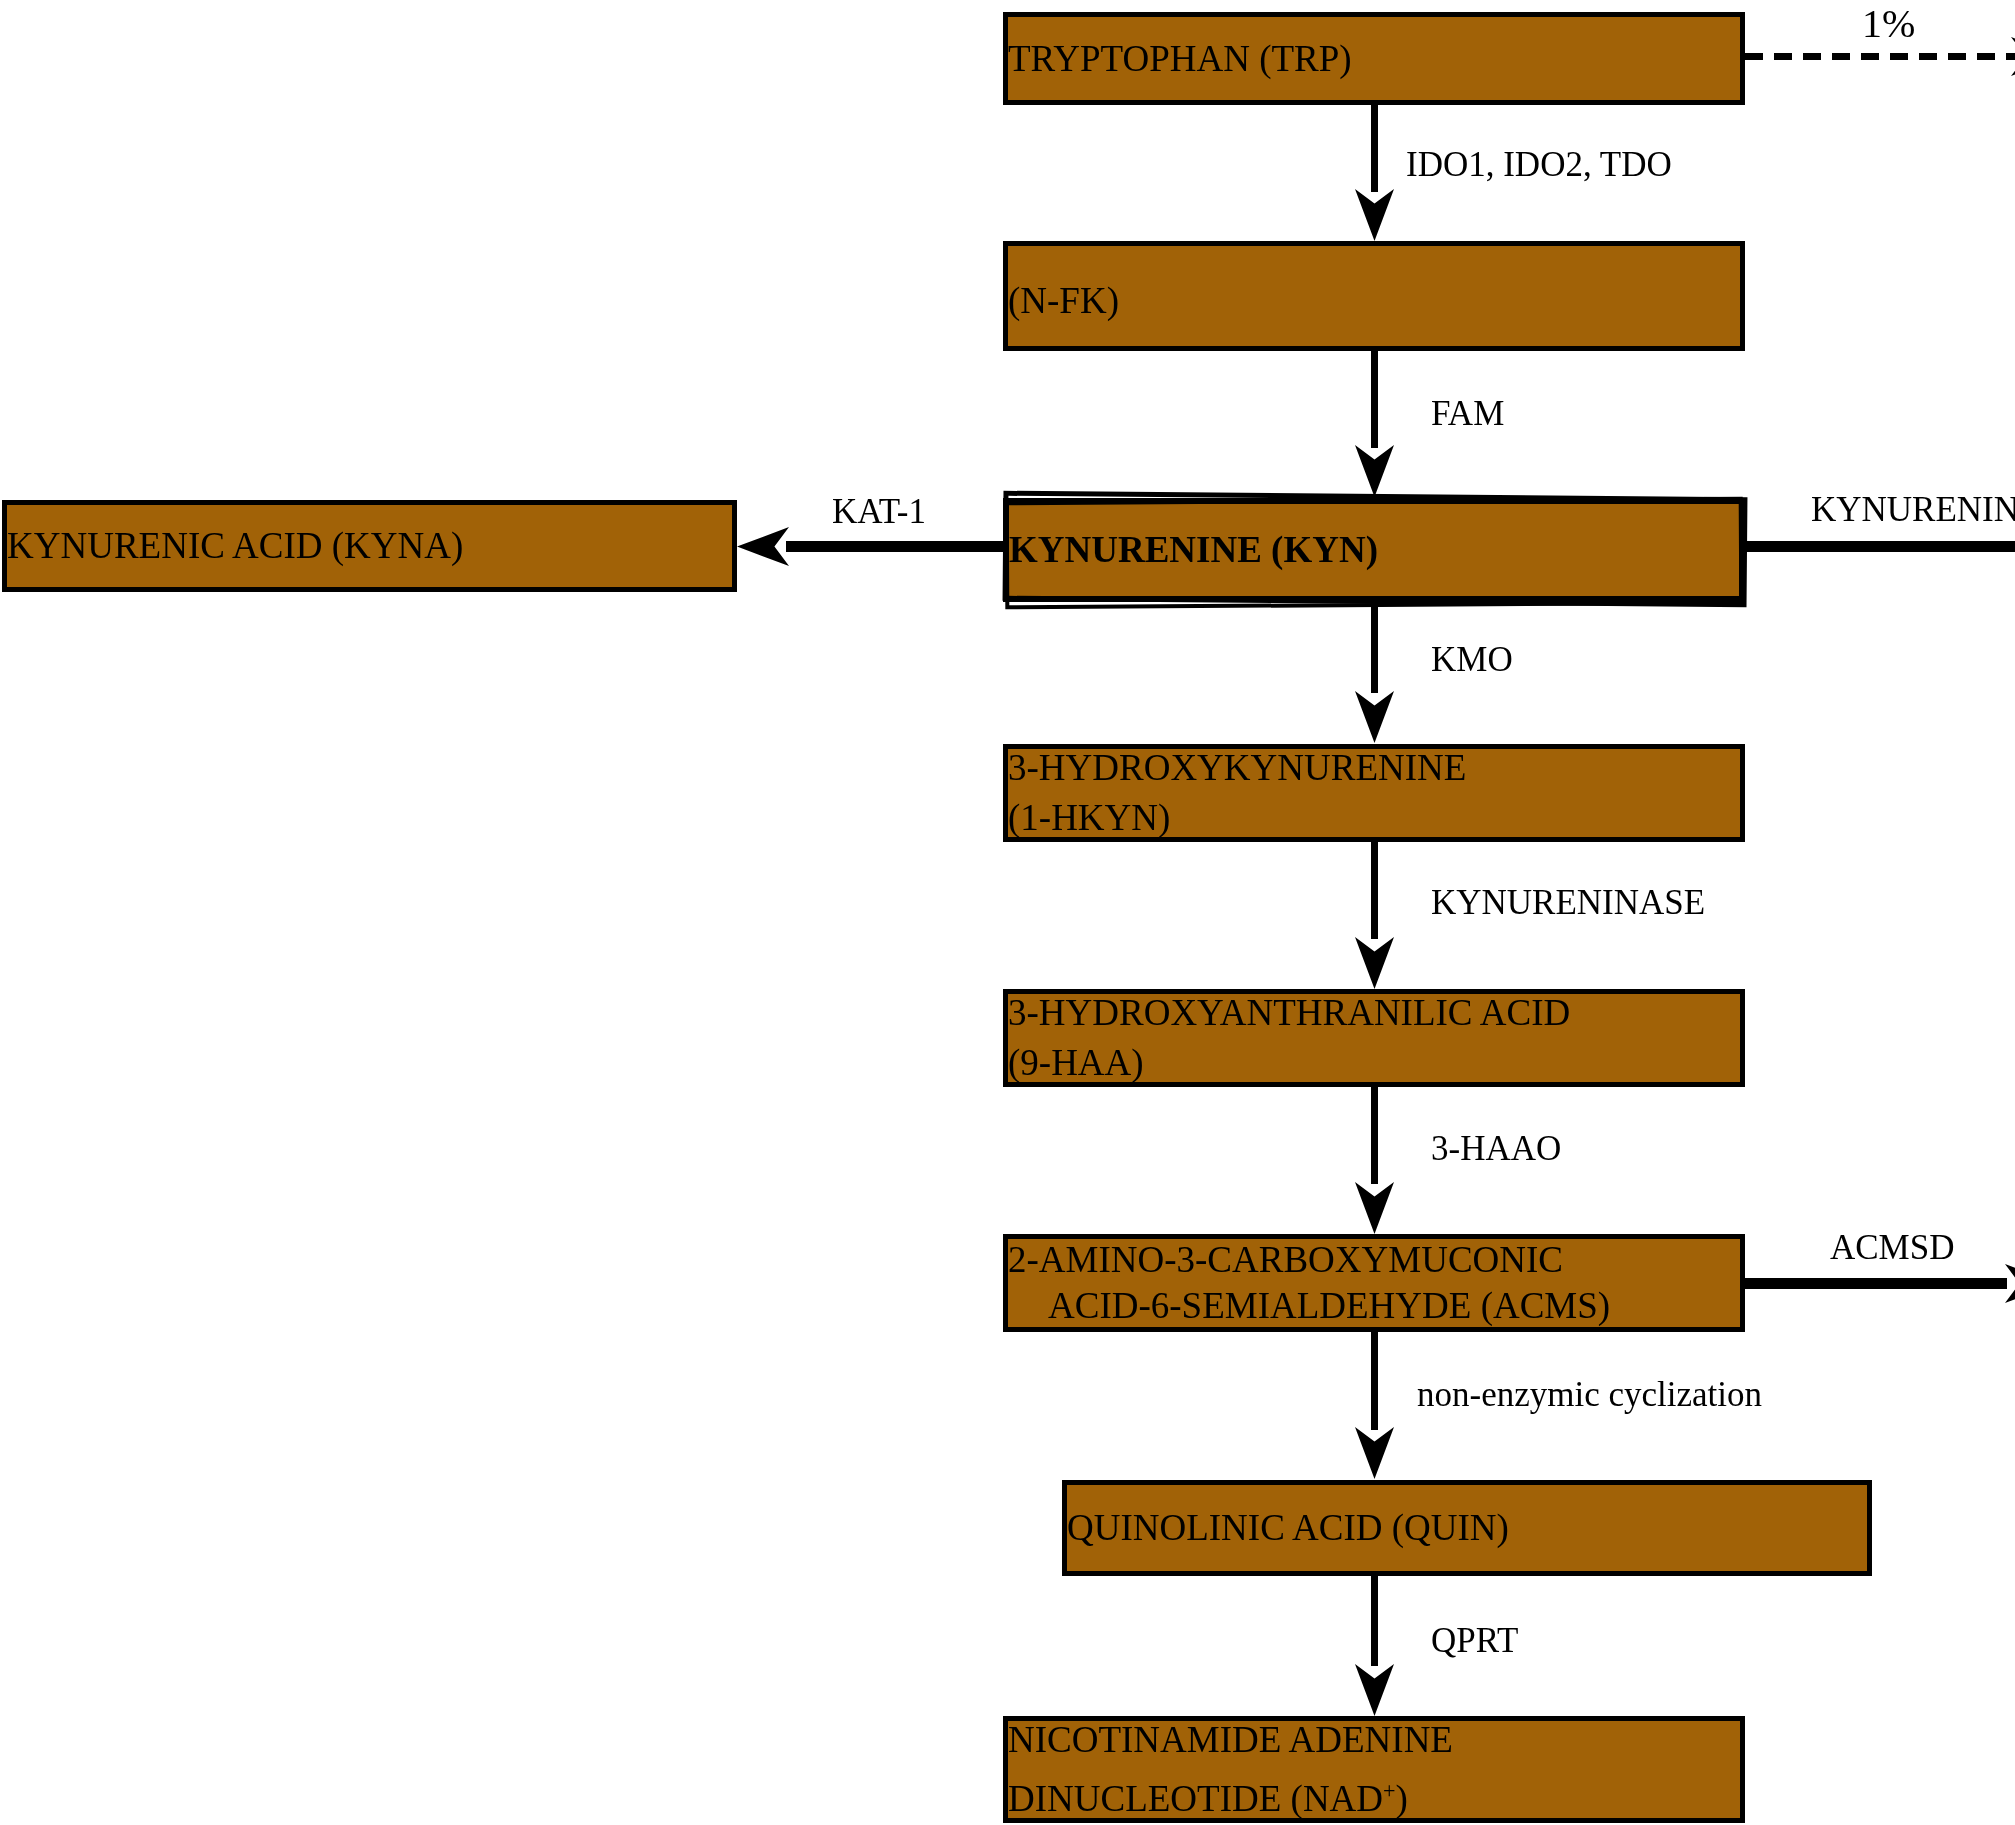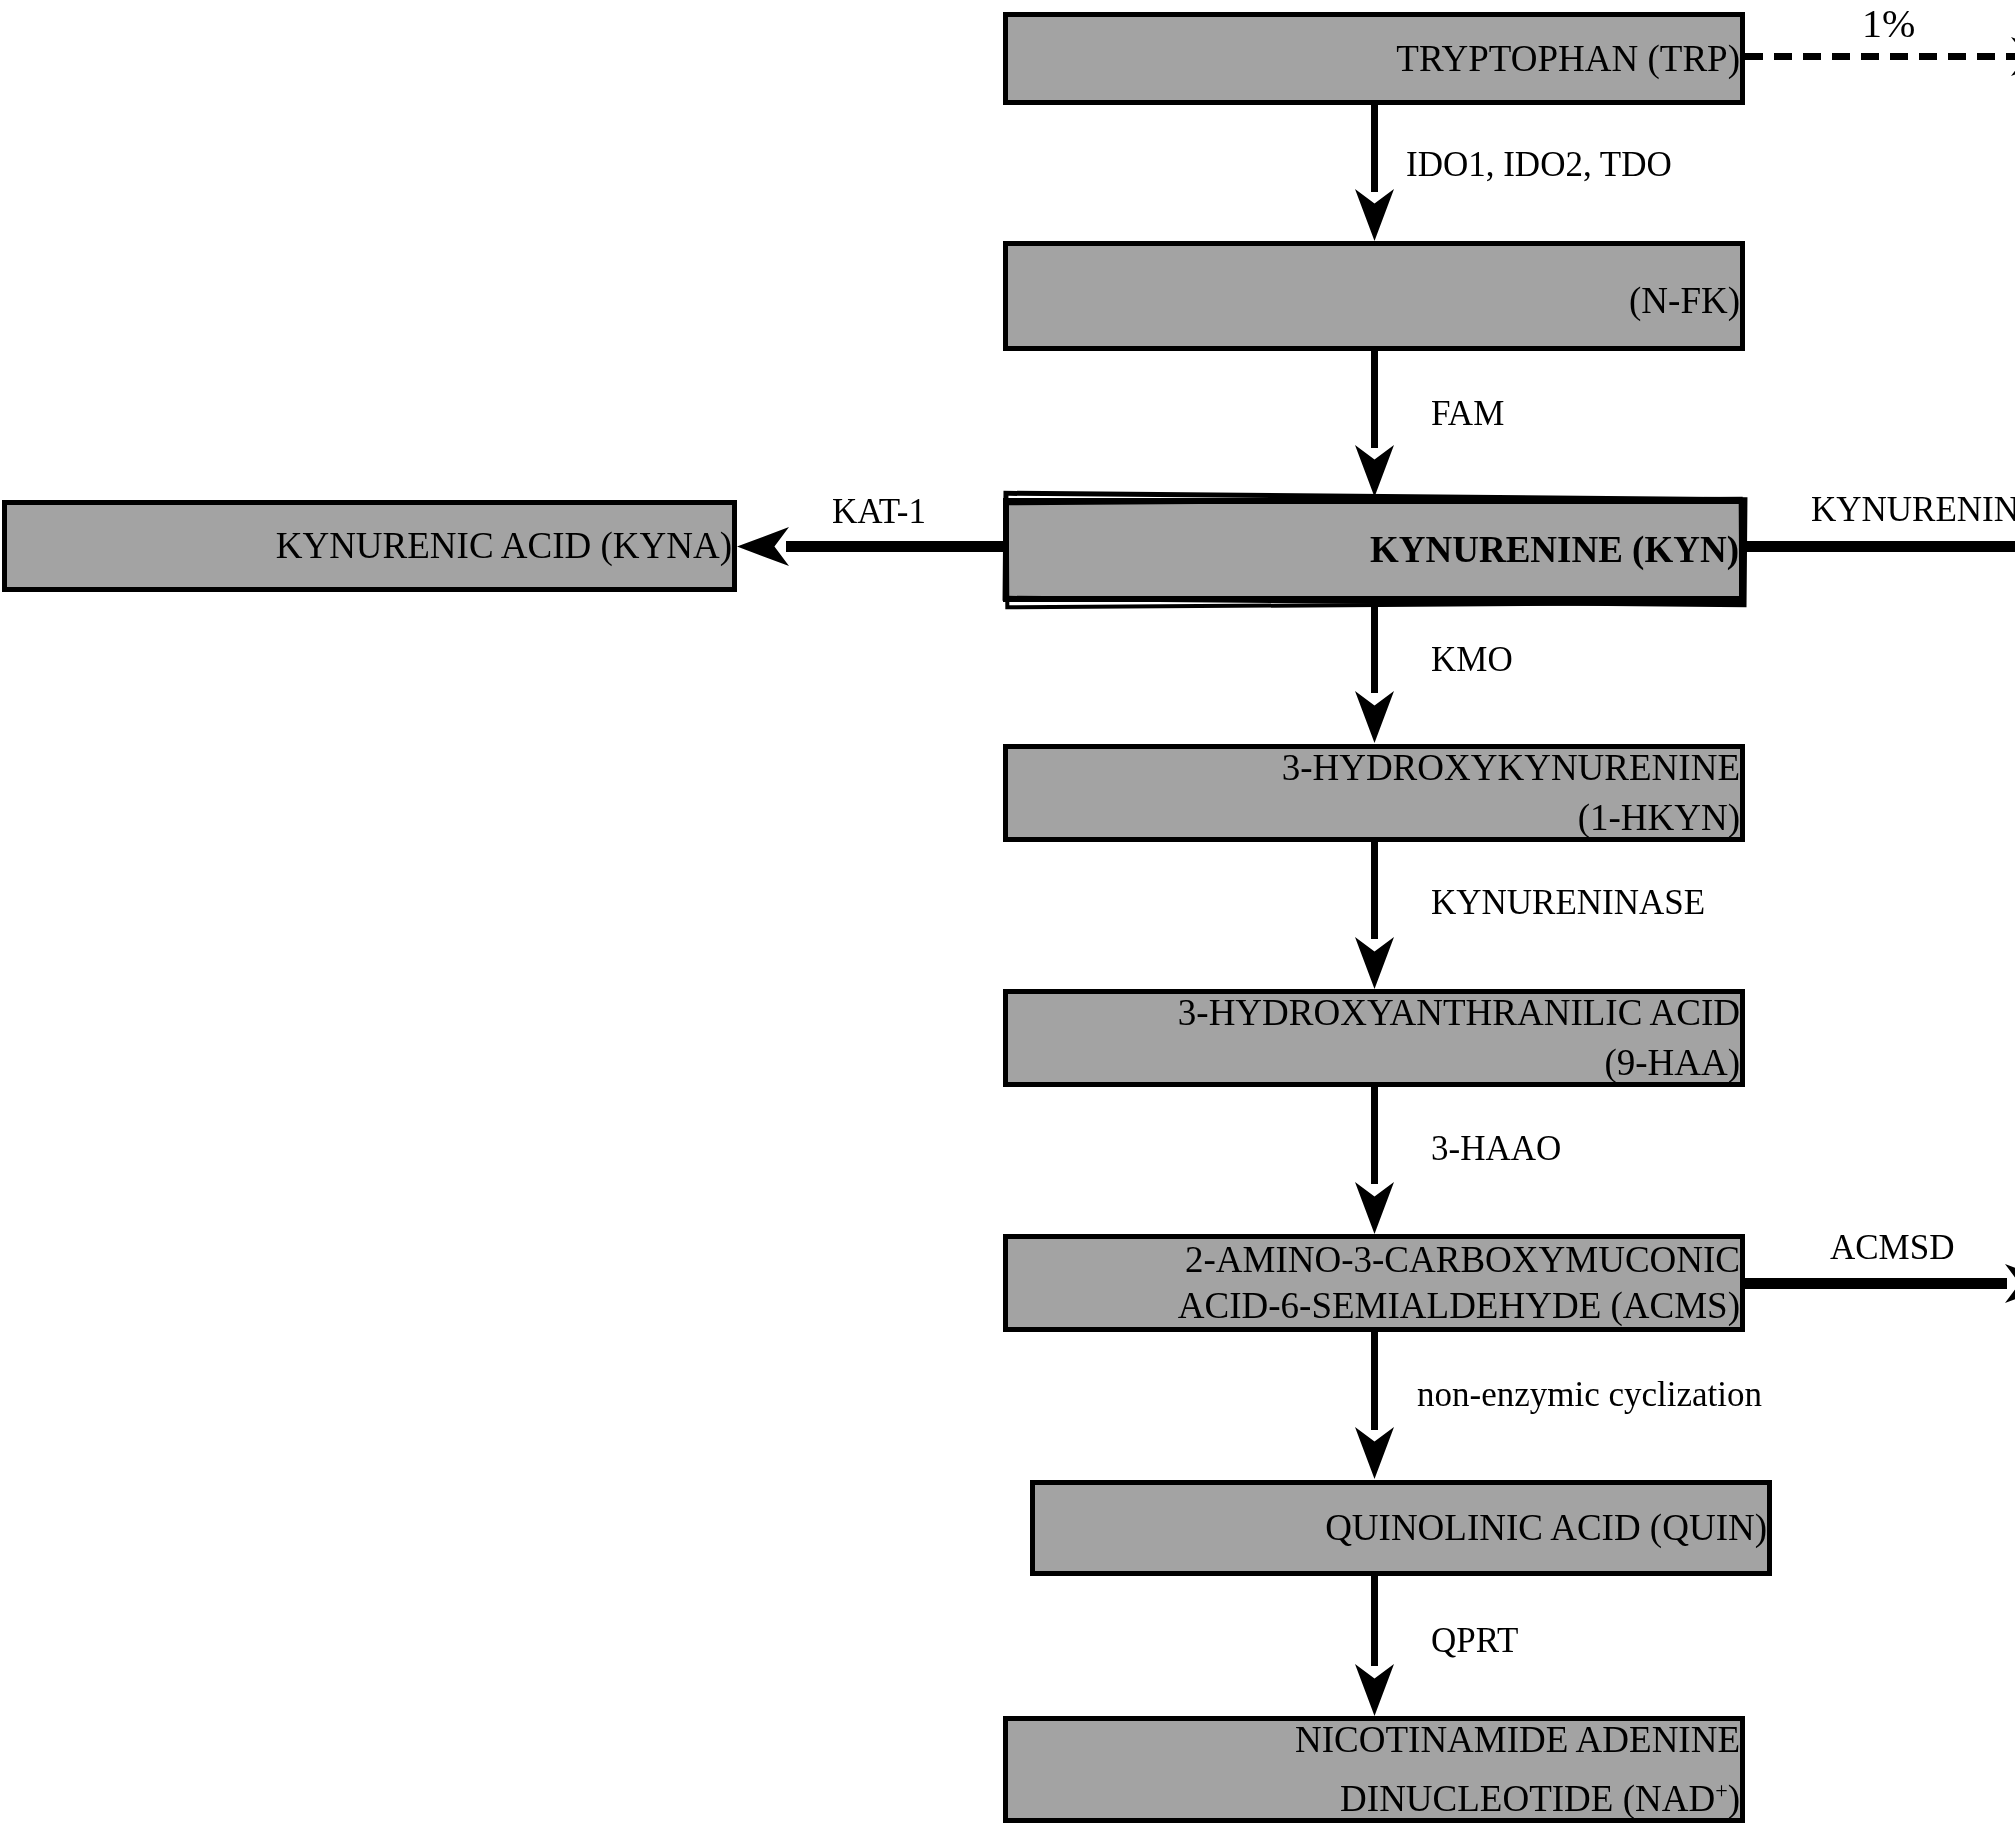--- a/index.html
+++ b/index.html
@@ -1,20 +1,20 @@
 <!DOCTYPE html>
 <html style="font-size:6.4px"><head>
 <meta charset="utf-8">
 <title>Pathway diagram</title>
 <style>
   html,body{margin:0;padding:0;background:#ffffff;}
   .canvas{position:relative;width:2928px;height:1825px;background:#ffffff;
           font-family:"Liberation Serif","DejaVu Serif",serif;color:#000;overflow:hidden;}
-  .node{position:absolute;box-sizing:border-box;border:5.6px solid #000;background:#a3a3a3;
-        display:flex;flex-direction:column;align-items:flex-end;justify-content:center;
+  .node{position:absolute;box-sizing:border-box;border:5.6px solid #000;background:#a16207;
+        display:flex;flex-direction:column;align-items:flex-start;justify-content:center;
         text-align:center;font-size:37px;line-height:1.08;white-space:nowrap;}
   .node span{display:block;}
   .gap26 .l2{margin-top:10.5px;}
   .gap14 .l2{margin-top:5.6px;margin-left:40px;}
   .gap48 .l2{margin-top:19.3px;}
   .kyn{border-width:6.4px;font-weight:bold;}
   .kyn::before{content:"";position:absolute;left:-6px;top:-9.7px;right:-7.7px;bottom:-8.5px;
                border:5.6px solid #000;transform:rotate(0.5deg);pointer-events:none;}
   .kyn::after{content:"";position:absolute;left:-3.6px;top:-5.2px;right:-4.4px;bottom:-11.3px;
               border:4.4px solid #000;transform:rotate(-0.35deg);pointer-events:none;}
@@ -59,21 +59,21 @@
   <div class="node gap26" style="left:1003px;top:989px;width:742px;height:98px">
     <span class="l1">3-HYDROXYANTHRANILIC ACID</span>
     <span class="l2">(9-HAA)</span>
   </div>
 
   <div class="node gap14" style="left:1003px;top:1234px;width:742px;height:98px">
     <span class="l1">2-AMINO-3-CARBOXYMUCONIC</span>
     <span class="l2">ACID-6-SEMIALDEHYDE (ACMS)</span>
   </div>
 
-  <div class="node" style="left:1030px;top:1480px;width:742px;height:96px">
+  <div class="node" style="left:1062px;top:1480px;width:810px;height:96px">
     <span>QUINOLINIC ACID (QUIN)</span>
   </div>
 
   <div class="node gap48" style="left:1003px;top:1716px;width:742px;height:107px">
     <span class="l1">NICOTINAMIDE ADENINE</span>
     <span class="l2"><span style="display:inline">DINUCLEOTIDE (NAD</span><sup>+</sup><span style="display:inline">)</span></span>
   </div>
 
   <div class="dashline" style="left:1745px;top:53px;width:270px"></div>
   <div class="head right" style="left:2011px;top:37px"></div>

